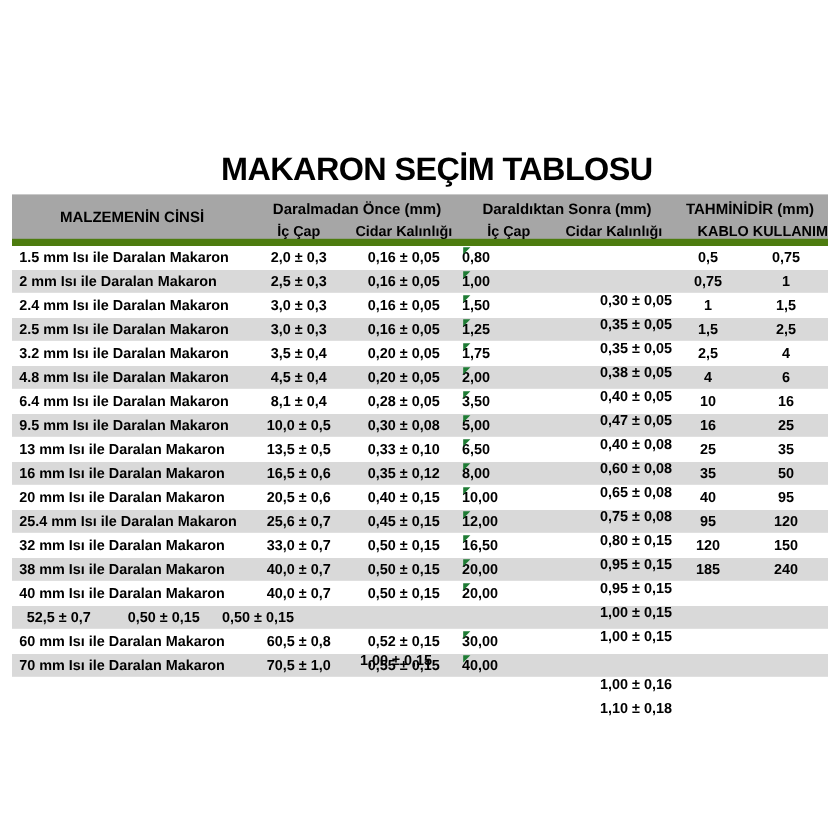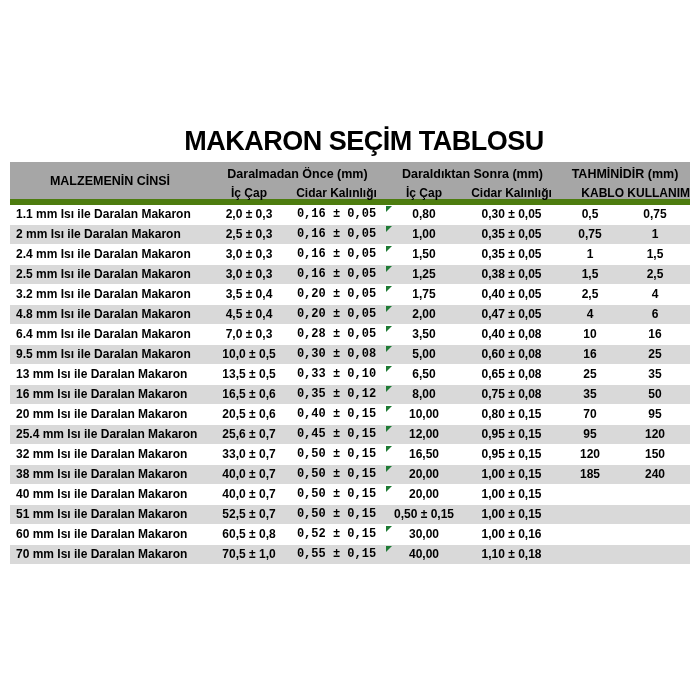--- a/index.html
+++ b/index.html
@@ -81,23 +81,23 @@
     background: var(--row-bg);
     border-bottom: 1px solid #ffffff;
     font-weight: bold;
     font-size: 12px;
     line-height: 19px;
   }
   .trow.striped { background: var(--row-stripe-bg); }
   .cell { position: relative; white-space: nowrap; }
   .c-material { width: 200px; text-align: left; padding-left: 6px; }
   .c-ic1   { width: 78px;  text-align: center; }
-  .c-cidar1{ width: 97px;  text-align: center; font-family: Liberation Mono, monospace; }
-  .c-ic2   { width: 78px;  text-align: center; }
-  .c-cidar2{ width: 97px;  text-align: center; }
+  .c-cidar1{ width: 97px;  text-align: center; }
+  .c-ic2   { width: 78px;  }
+  .c-cidar2{ width: 97px;  text-align: right; margin-top: 36px; }
   .c-k1    { width: 60px;  text-align: center; }
   .c-k2    { width: 70px;  text-align: center; }
 
   .err-tri {
     position: absolute;
     left: 1px; top: 1px;
     width: 0; height: 0;
     border-top: 6px solid var(--error-indicator-green);
     border-right: 6px solid transparent;
   }
@@ -133,21 +133,21 @@
       <div class="group-col g3">
         <div class="group-label">TAHMİNİDİR (mm)</div>
         <div class="sub-row">
           <div class="sub sub-kablo">KABLO KULLANIM</div>
         </div>
       </div>
     </div>
 
     <div class="tbody" id="tbody">
   <div class="trow">
-    <div class="cell c-material">1.1 mm Isı ile Daralan Makaron</div>
+    <div class="cell c-material">1.5 mm Isı ile Daralan Makaron</div>
     <div class="cell c-ic1">2,0 ± 0,3</div>
     <div class="cell c-cidar1">0,16 ± 0,05</div>
     <div class="cell c-ic2">
       <span class="err-tri"></span><span>0,80</span>
     </div>
     <div class="cell c-cidar2">0,30 ± 0,05</div>
     <div class="cell c-k1">0,5</div>
     <div class="cell c-k2">0,75</div>
   </div>
 
@@ -206,21 +206,21 @@
     <div class="cell c-ic2">
       <span class="err-tri"></span><span>2,00</span>
     </div>
     <div class="cell c-cidar2">0,47 ± 0,05</div>
     <div class="cell c-k1">4</div>
     <div class="cell c-k2">6</div>
   </div>
 
   <div class="trow">
     <div class="cell c-material">6.4 mm Isı ile Daralan Makaron</div>
-    <div class="cell c-ic1">7,0 ± 0,3</div>
+    <div class="cell c-ic1">8,1 ± 0,4</div>
     <div class="cell c-cidar1">0,28 ± 0,05</div>
     <div class="cell c-ic2">
       <span class="err-tri"></span><span>3,50</span>
     </div>
     <div class="cell c-cidar2">0,40 ± 0,08</div>
     <div class="cell c-k1">10</div>
     <div class="cell c-k2">16</div>
   </div>
 
   <div class="trow striped">
@@ -260,21 +260,21 @@
   </div>
 
   <div class="trow">
     <div class="cell c-material">20 mm Isı ile Daralan Makaron</div>
     <div class="cell c-ic1">20,5 ± 0,6</div>
     <div class="cell c-cidar1">0,40 ± 0,15</div>
     <div class="cell c-ic2">
       <span class="err-tri"></span><span>10,00</span>
     </div>
     <div class="cell c-cidar2">0,80 ± 0,15</div>
-    <div class="cell c-k1">70</div>
+    <div class="cell c-k1">40</div>
     <div class="cell c-k2">95</div>
   </div>
 
   <div class="trow striped">
     <div class="cell c-material">25.4 mm Isı ile Daralan Makaron</div>
     <div class="cell c-ic1">25,6 ± 0,7</div>
     <div class="cell c-cidar1">0,45 ± 0,15</div>
     <div class="cell c-ic2">
       <span class="err-tri"></span><span>12,00</span>
     </div>
@@ -313,21 +313,20 @@
     <div class="cell c-cidar1">0,50 ± 0,15</div>
     <div class="cell c-ic2">
       <span class="err-tri"></span><span>20,00</span>
     </div>
     <div class="cell c-cidar2">1,00 ± 0,15</div>
     <div class="cell c-k1"></div>
     <div class="cell c-k2"></div>
   </div>
 
   <div class="trow striped">
-    <div class="cell c-material">51 mm Isı ile Daralan Makaron</div>
     <div class="cell c-ic1">52,5 ± 0,7</div>
     <div class="cell c-cidar1">0,50 ± 0,15</div>
     <div class="cell c-ic2">
       <span>0,50 ± 0,15</span>
     </div>
     <div class="cell c-cidar2">1,00 ± 0,15</div>
     <div class="cell c-k1"></div>
     <div class="cell c-k2"></div>
   </div>
 

